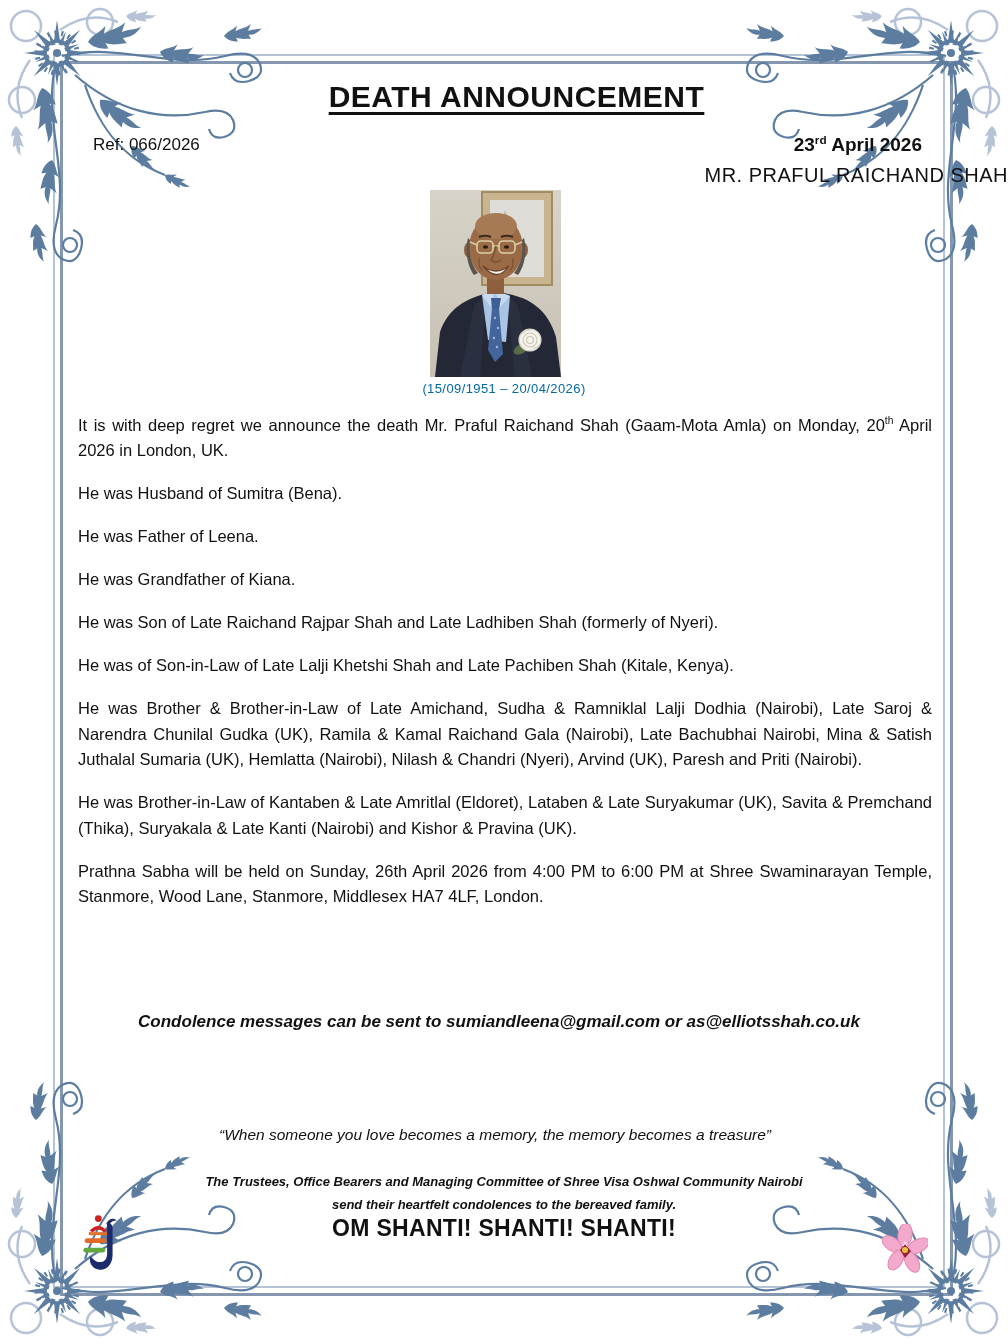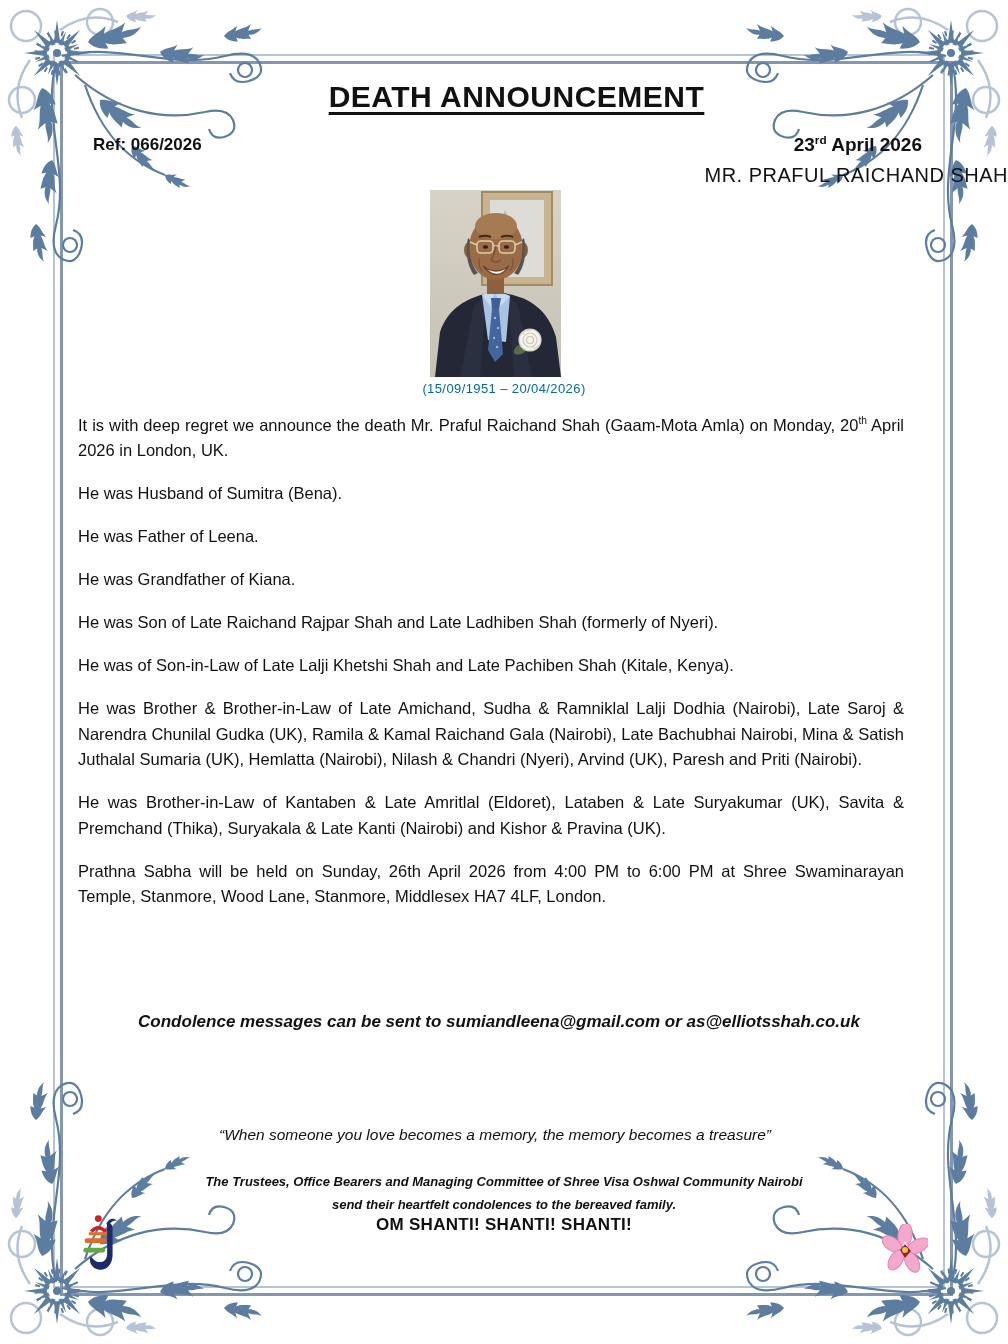--- a/index.html
+++ b/index.html
@@ -17,46 +17,46 @@
   .corner{position:absolute;width:300px;height:300px;pointer-events:none;}
   .corner.tl{top:0;left:0;}
   .corner.tr{top:0;right:0;transform:scaleX(-1);}
   .corner.bl{bottom:0;left:0;transform:scaleY(-1);}
   .corner.br{bottom:0;right:0;transform:scale(-1,-1);}
 
   
   .title{position:absolute;top:80px;left:0;right:0;text-align:center;
          font-size:30px;font-weight:bold;letter-spacing:.5px;
          text-decoration:underline;text-decoration-thickness:3px;text-underline-offset:5px;margin-left:25px;}
-  .ref{position:absolute;top:135px;left:93px;font-size:17px;font-weight:bold;}
+  .ref{position:absolute;top:135px;left:93px;font-size:17px;font-weight:normal;}
   .date{position:absolute;top:133px;right:86px;font-size:19px;font-weight:bold;}
   sup.sfx{font-size:62%;vertical-align:super;}
   .name{position:absolute;top:164px;left:0;right:0;text-align:right;
         font-size:20px;font-weight:normal;letter-spacing:.5px;}
 
   
   .photo{position:absolute;top:190px;left:430px;width:131px;height:187px;}
   .caption{position:absolute;top:381px;left:0;right:0;text-align:center;
            font-size:13px;letter-spacing:.4px;color:#0369a1;}
 
   
-  .bodytext{position:absolute;top:408px;left:78px;right:104px;
+  .bodytext{position:absolute;top:408px;left:78px;right:76px;
             font-size:16.5px;line-height:25.5px;text-align:justify;}
   .bodytext p{margin:0 0 17.5px 0;}
 
   .condolence{position:absolute;top:1012px;left:78px;right:88px;text-align:center;
               font-size:17px;font-weight:bold;font-style:italic;}
 
   
   .quote{position:absolute;top:1126px;left:82px;right:100px;text-align:center;
          font-size:15.5px;font-weight:normal;font-style:italic;}
   .trustees{position:absolute;top:1158px;left:100px;right:100px;text-align:center;
             font-size:13px;font-weight:bold;font-style:italic;line-height:23px;margin-top:12px;}
   .omshanti{position:absolute;top:1215px;left:0;right:0;text-align:center;
-            font-size:17px;font-weight:bold;letter-spacing:.3px;}
+            font-size:23px;font-weight:bold;letter-spacing:.3px;}
 
   .logo{position:absolute;left:80px;top:1212px;width:38px;height:62px;}
   .orchid{position:absolute;left:882px;top:1224px;width:46px;height:50px;}
 
   .hiddendefs{position:absolute;width:0;height:0;overflow:hidden;}
 </style>
 </head>
 <body>
 
 <svg class="hiddendefs" aria-hidden="true">

